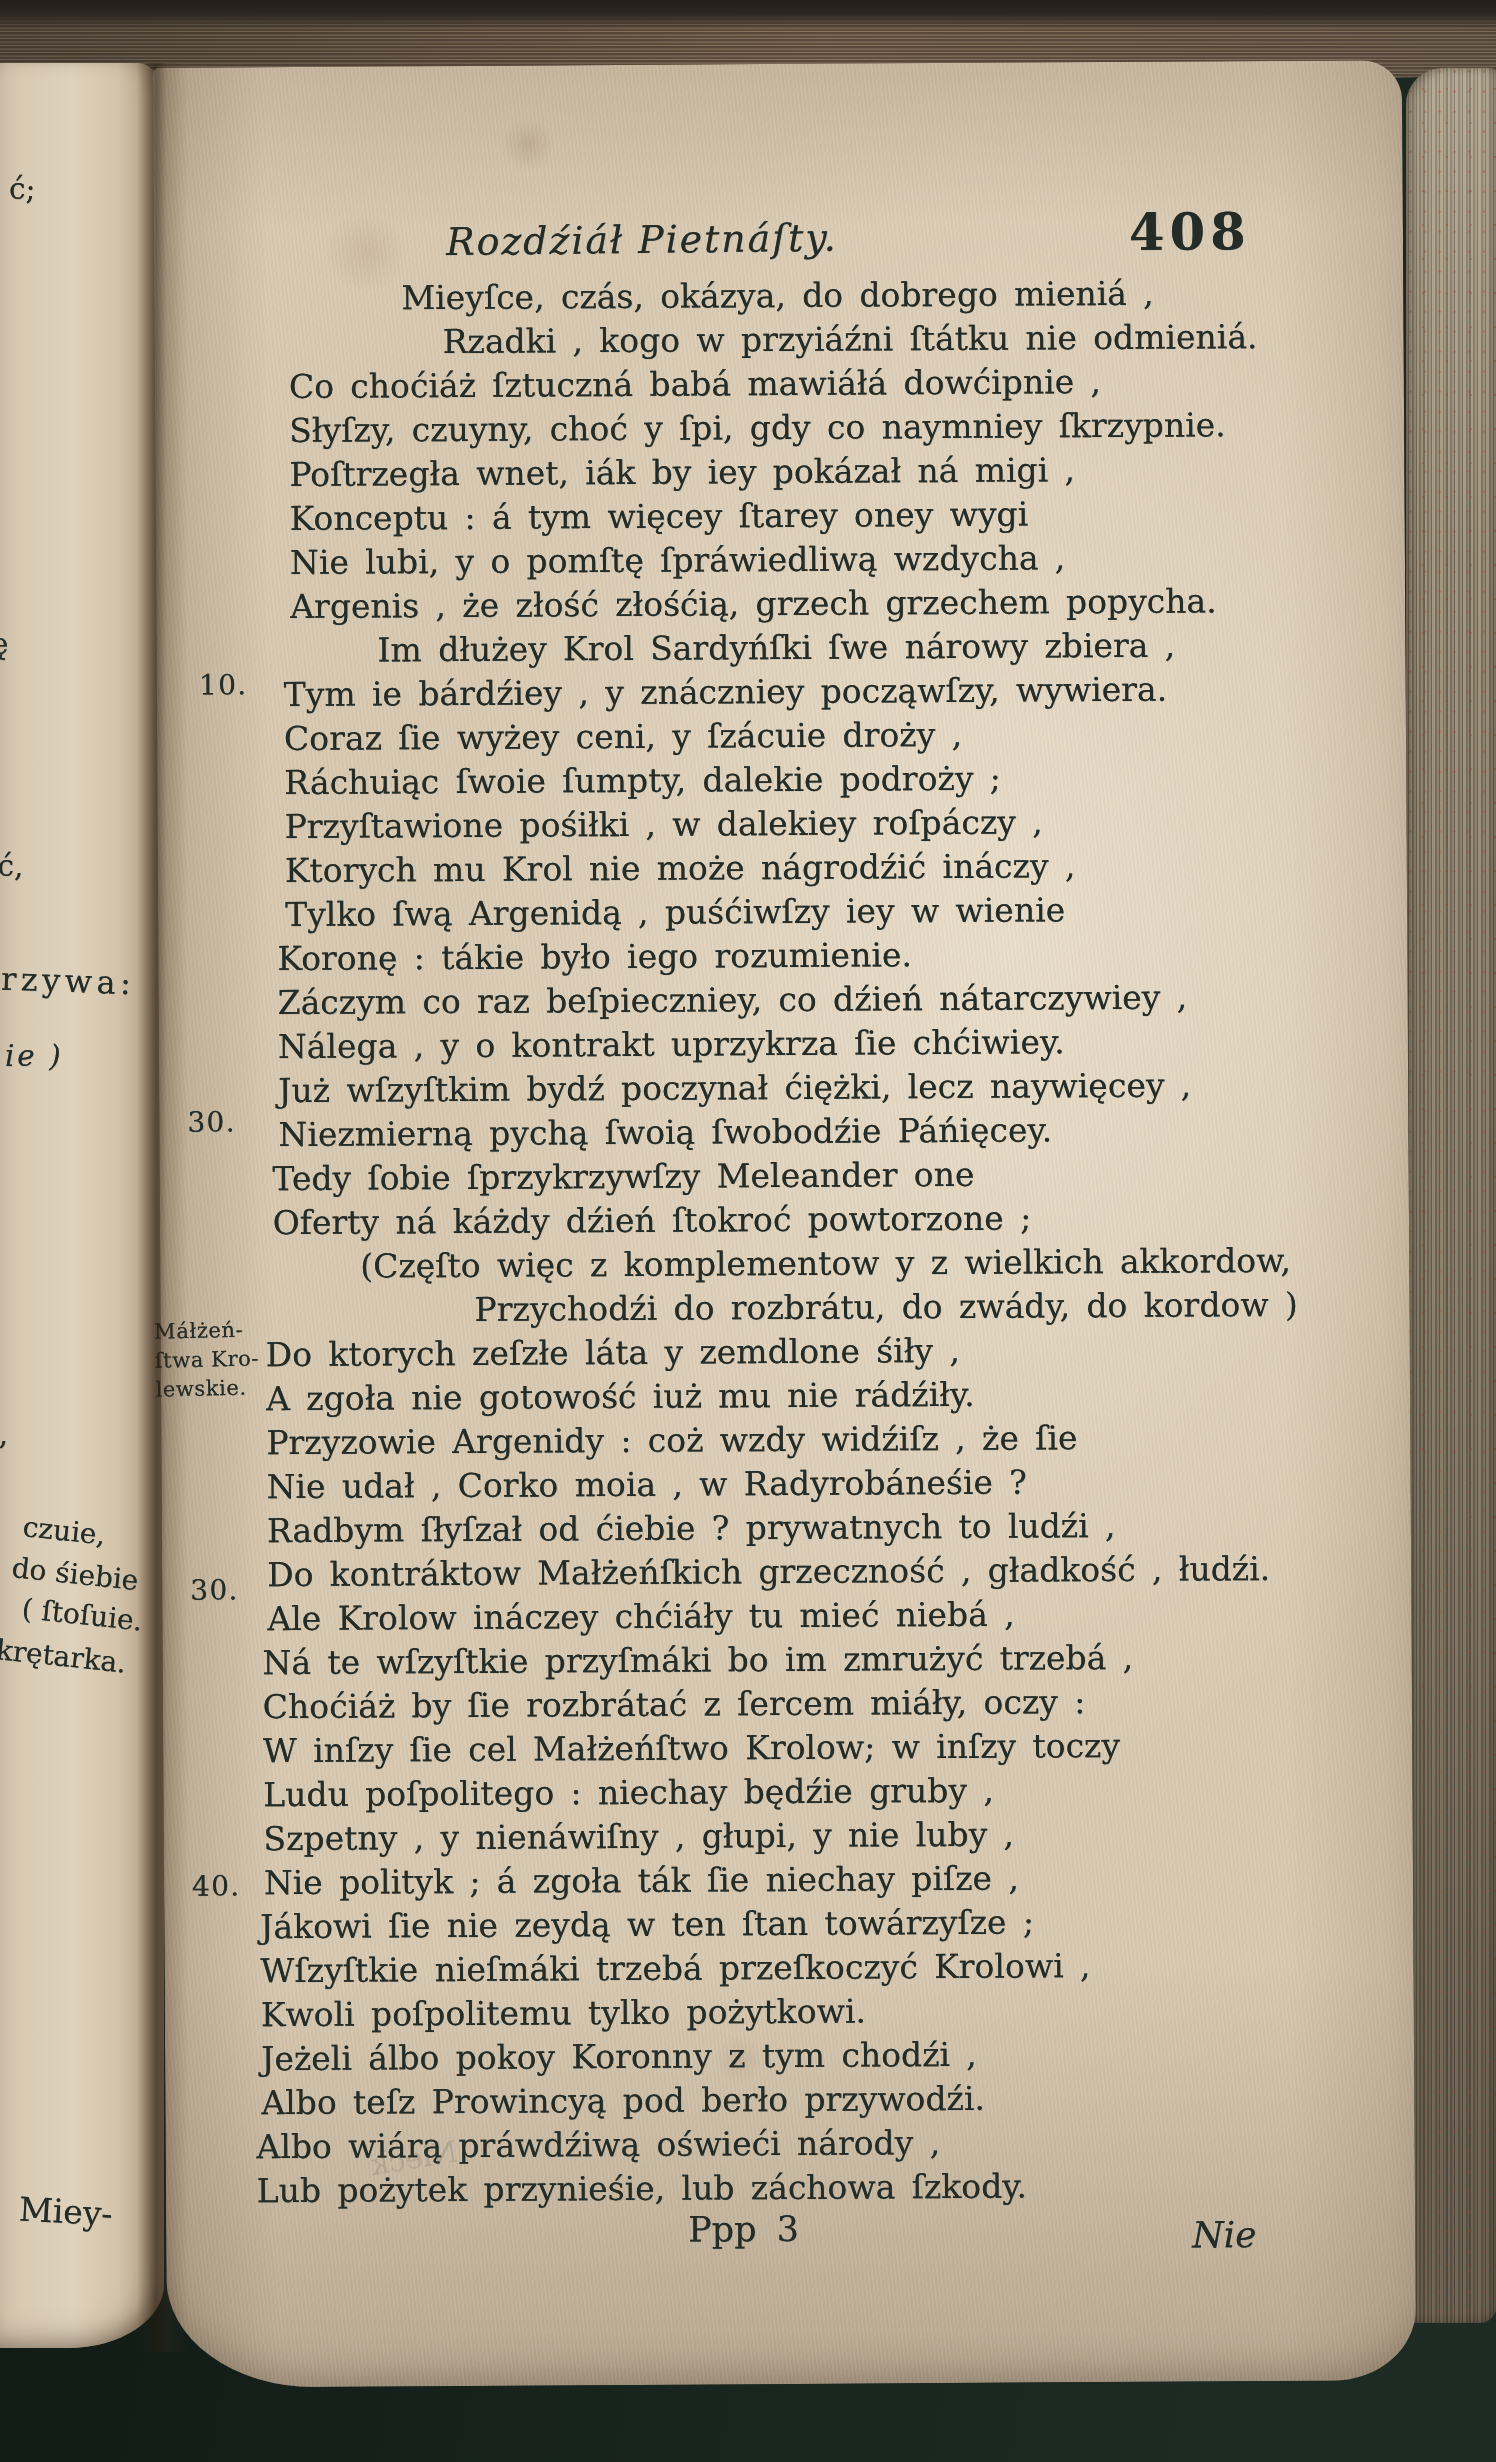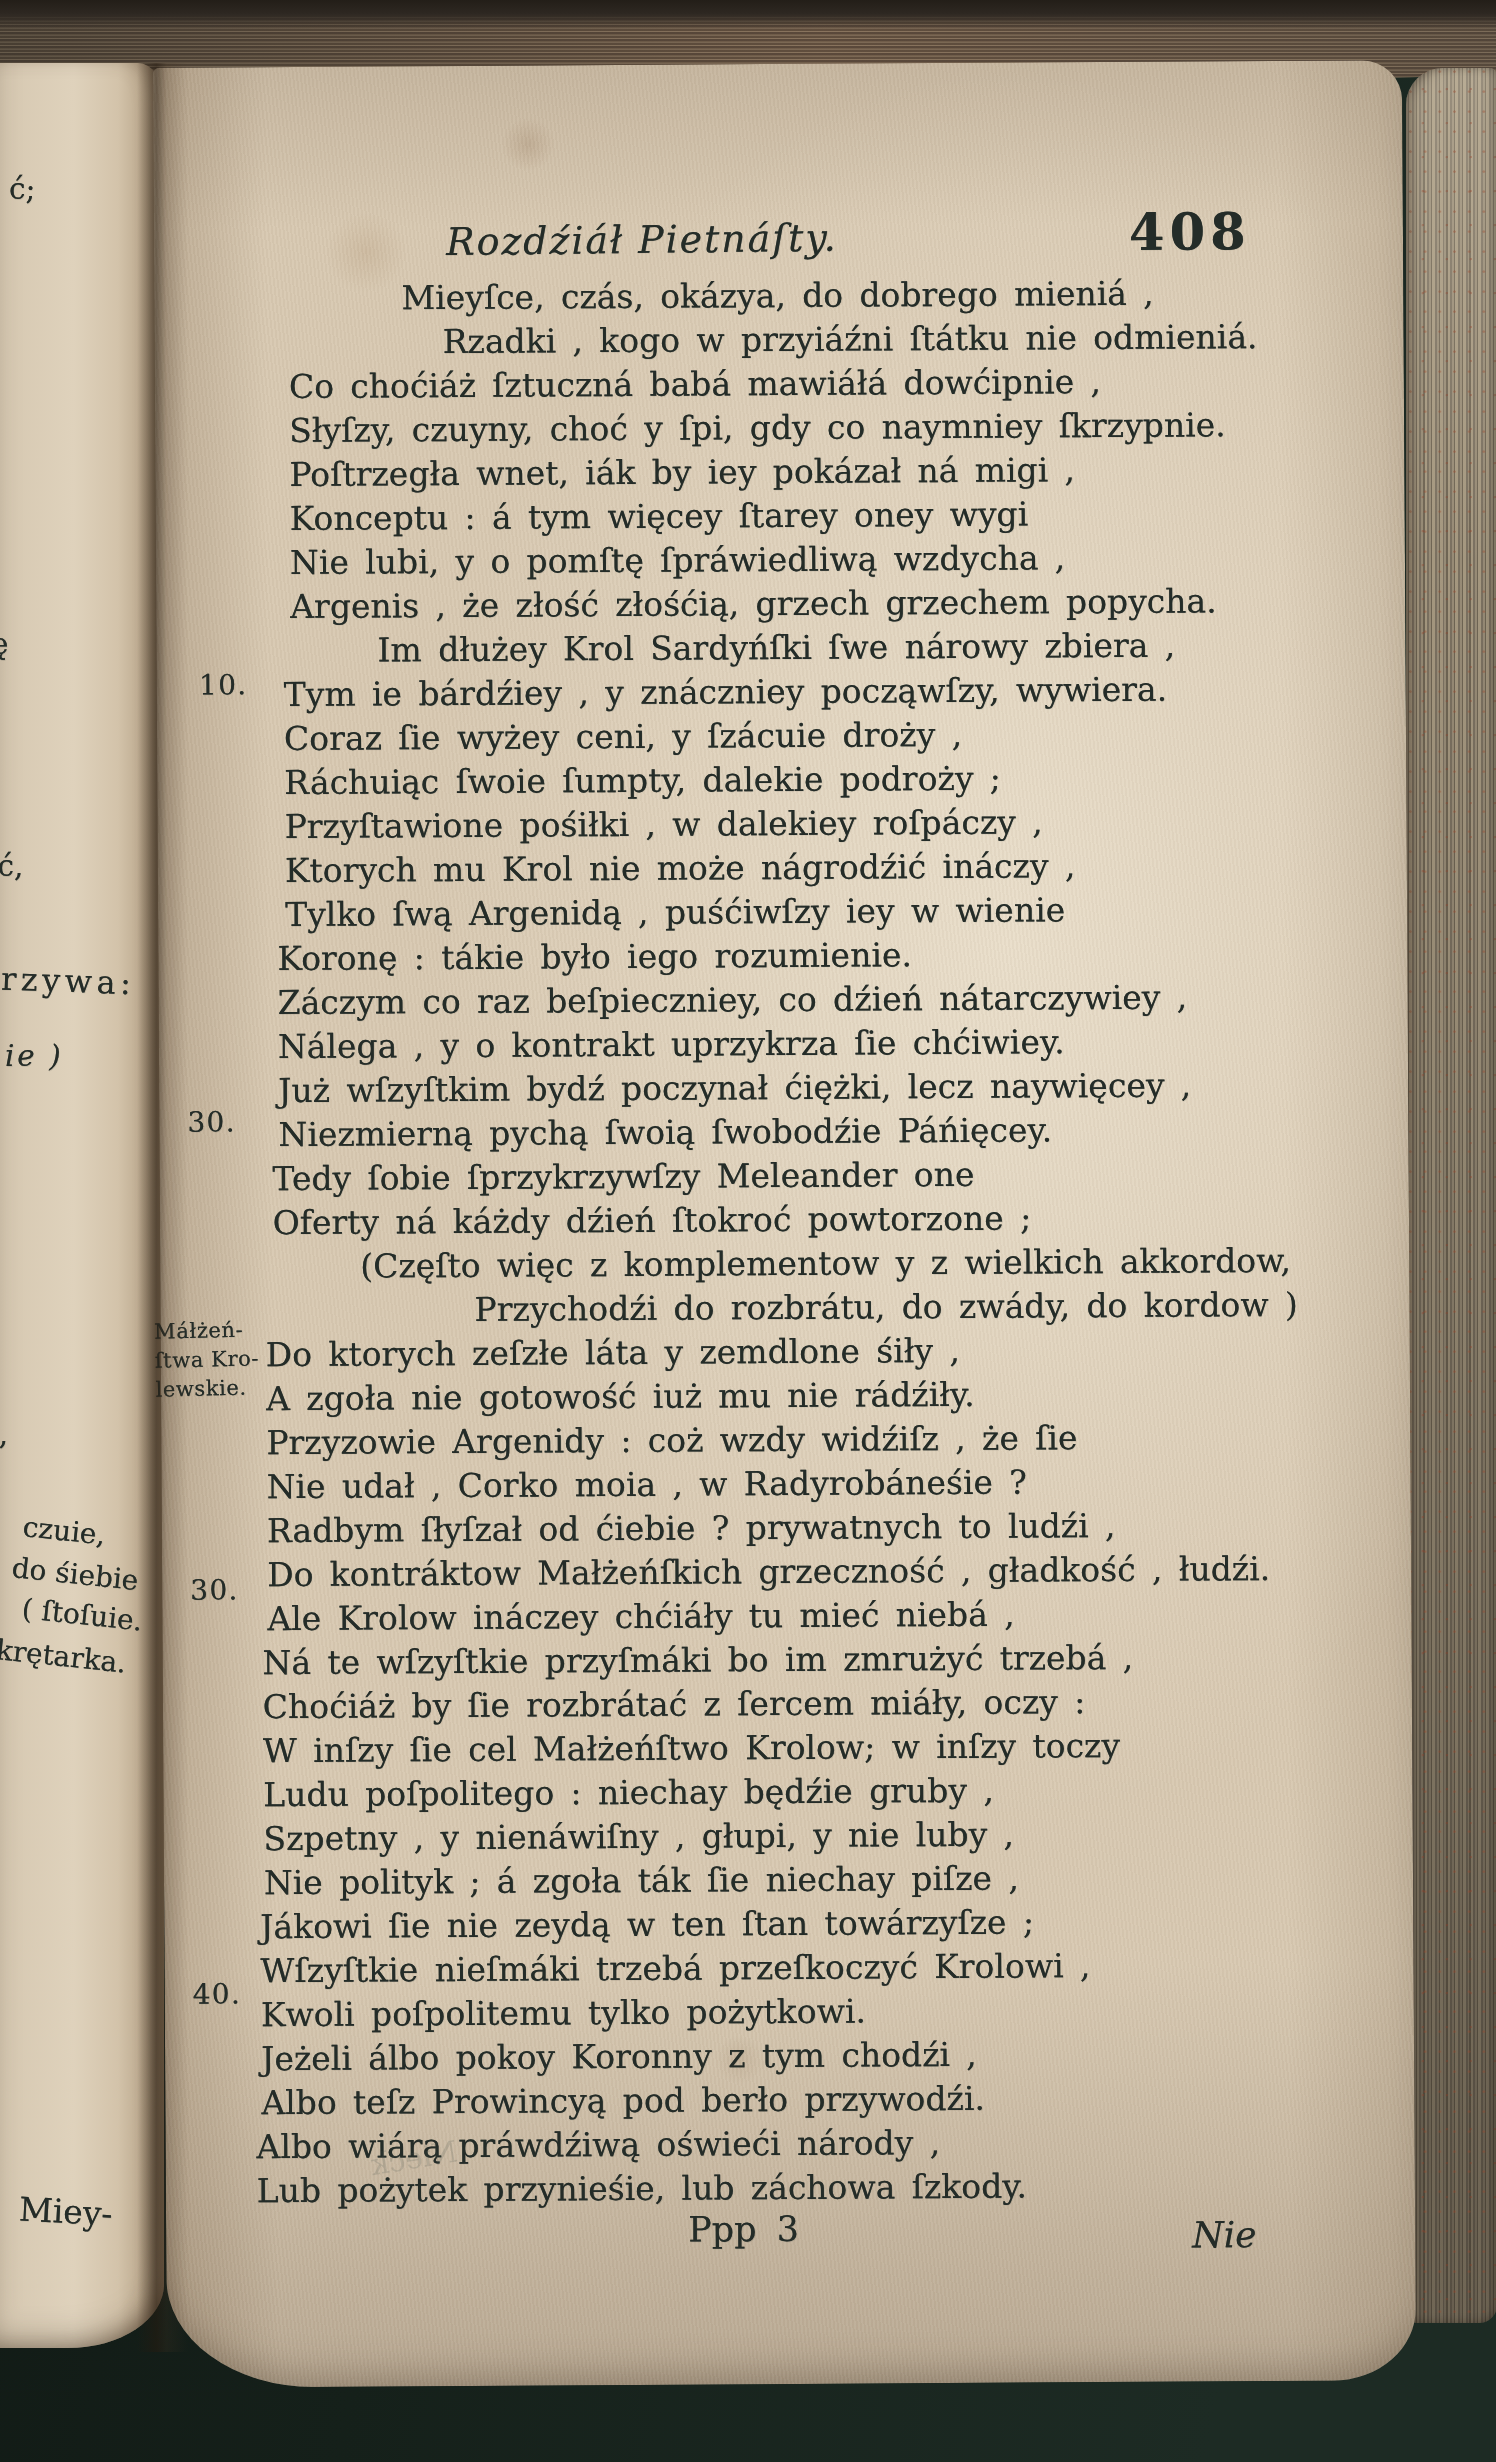--- a/index.html
+++ b/index.html
@@ -80,21 +80,21 @@
     letter-spacing:5.1px;white-space:nowrap;
   }
   .text-block{position:absolute;left:96px;top:210px;width:1129px;}
   .pline{height:44px;line-height:44px;font-size:33px;white-space:nowrap;word-spacing:5.8px;}
   .in-a{margin-left:151px;} .in-b{margin-left:192px;} .in-c{margin-left:38px;}
   .in-d{margin-left:125px;} .in-e{margin-left:31px;}  .in-f{margin-left:23px;}
   .in-g{margin-left:16.7px;}  .in-h{margin-left:104px;} .in-i{margin-left:218px;}
   .in-j{margin-left:9px;}  .in-k{margin-left:3.8px;}   .in-l{margin-left:0px;}
   .in-m{margin-left:-5.1px;}
   .margin-num{position:absolute;left:28px;width:77px;font-size:28px;letter-spacing:1.3px;}
-  .mn-10{top:601px;text-align:center;} .mn-20{top:1038px;} .mn-30{top:1506px;} .mn-40{top:1910px;}
+  .mn-10{top:601px;text-align:center;} .mn-20{top:1038px;} .mn-30{top:1506px;} .mn-40{top:1802px;}
   .margin-note{position:absolute;left:-6.4px;top:1249px;width:109px;font-size:21px;line-height:29px;
     letter-spacing:0.6px;transform:rotate(-1deg);}
   .signature{position:absolute;left:475px;top:2145px;width:205px;text-align:center;font-size:35px;word-spacing:9px;}
   .catchword{position:absolute;left:1026px;top:2153px;font-size:36px;font-style:italic;}
   .show-through{
     position:absolute;left:205px;top:2075px;font-size:29.5px;color:rgba(70,82,76,.18);
     transform:scaleX(-1) rotate(9deg);text-shadow:none;
   }
   
   .grain{position:absolute;inset:0;border-radius:inherit;pointer-events:none;

